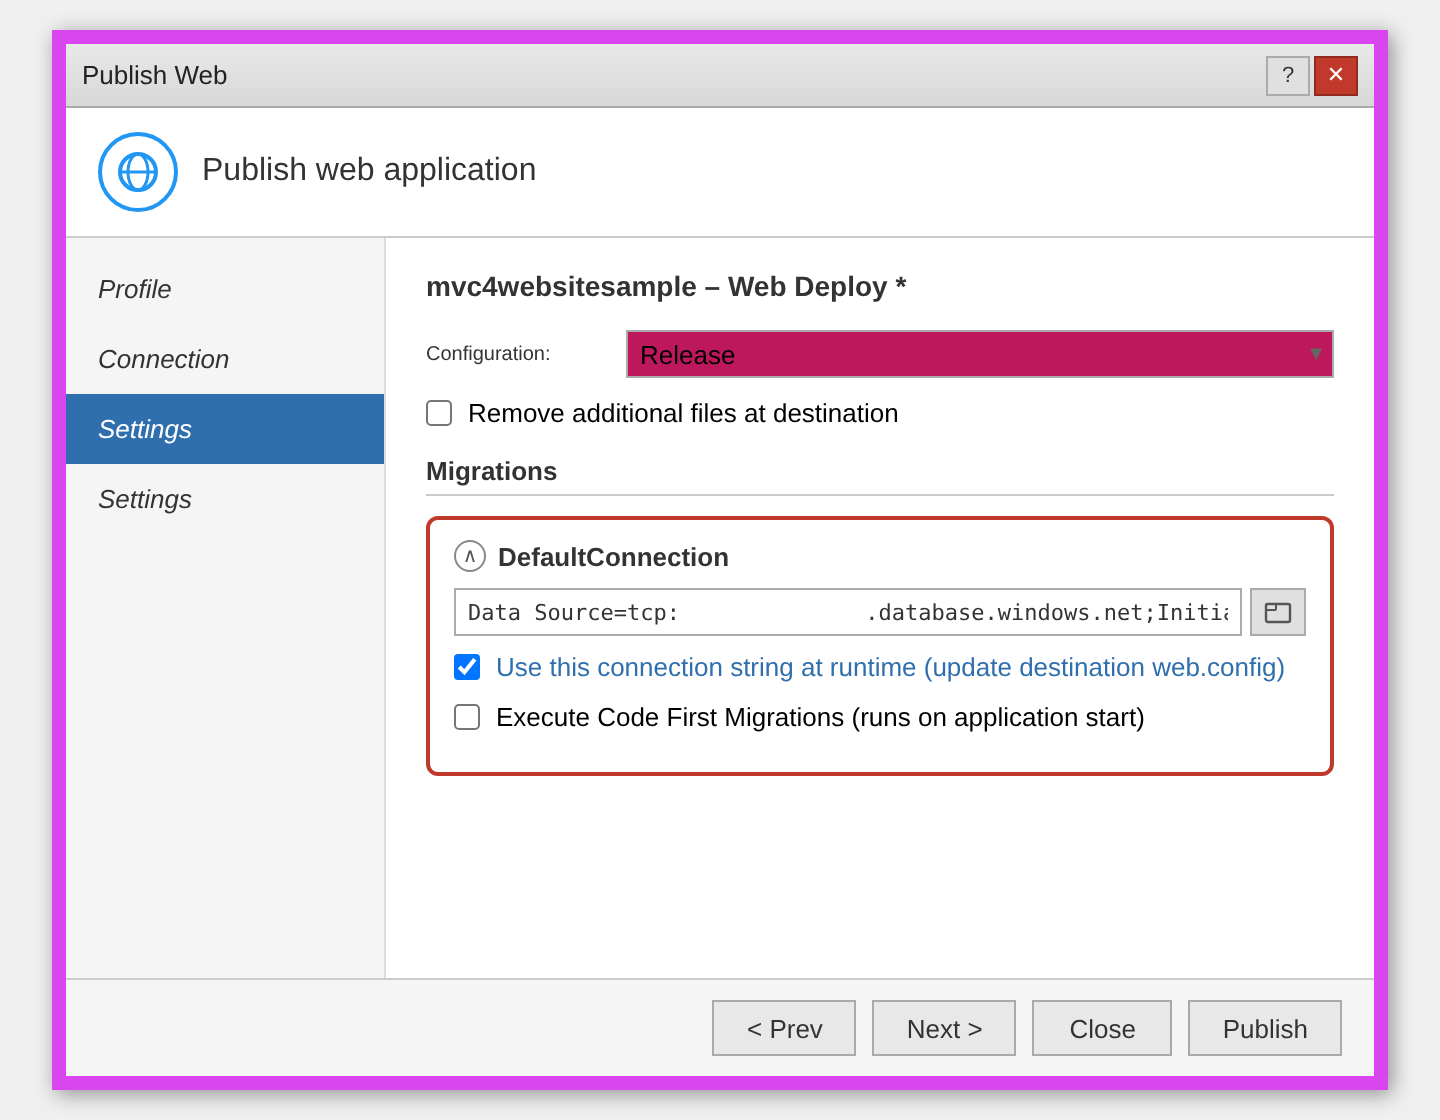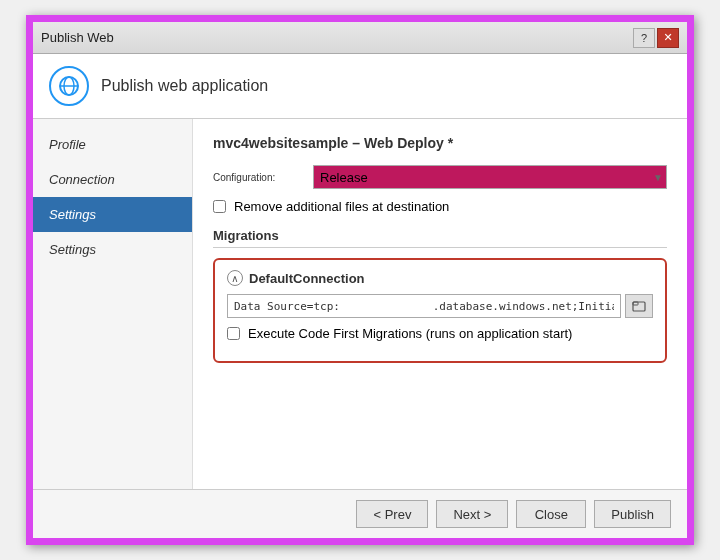--- a/index.html
+++ b/index.html
@@ -329,20 +329,26 @@
         <div class="db-connection-row">
           <input type="text" class="db-input" value="Data Source=tcp:              .database.windows.net;Initial Catalog=MVC4San" style="font-size: 11px;">
           <button class="db-browse-btn">
             <svg width="14" height="14" viewBox="0 0 14 14">
               <rect x="1" y="3" width="12" height="9" rx="1" stroke="#555" stroke-width="1.2" fill="none"></rect>
               <rect x="1" y="3" width="5" height="3" rx="0.5" stroke="#555" stroke-width="1" fill="none"></rect>
             </svg>
           </button>
         </div>
 
+        <div class="checkbox-row">
+          <input type="checkbox" id="useConnStr" checked="" style="">
+          <label for="useConnStr">
+            <a class="checkbox-link" href="#">Use this connection string at runtime (update destination web.config)</a>
+          </label>
+        </div>
 
         <div class="checkbox-row">
           <input type="checkbox" id="execMigrations" style="">
           <label for="execMigrations">Execute Code First Migrations (runs on application start)</label>
         </div>
       </div>
 
     </div>
   </div>
 

